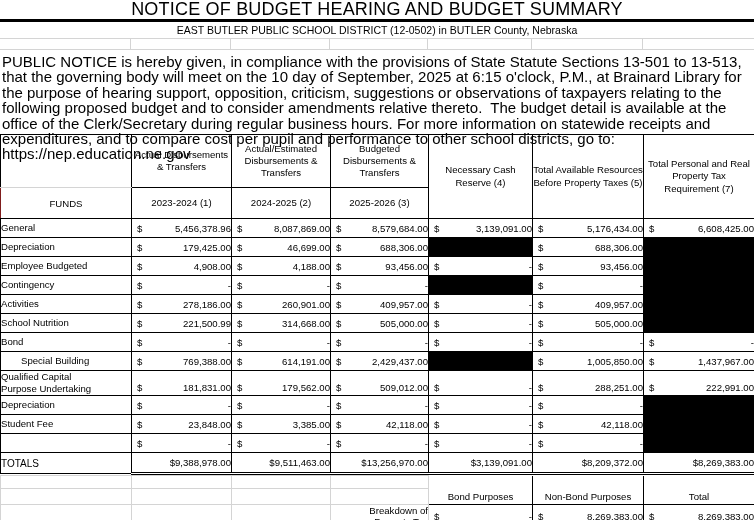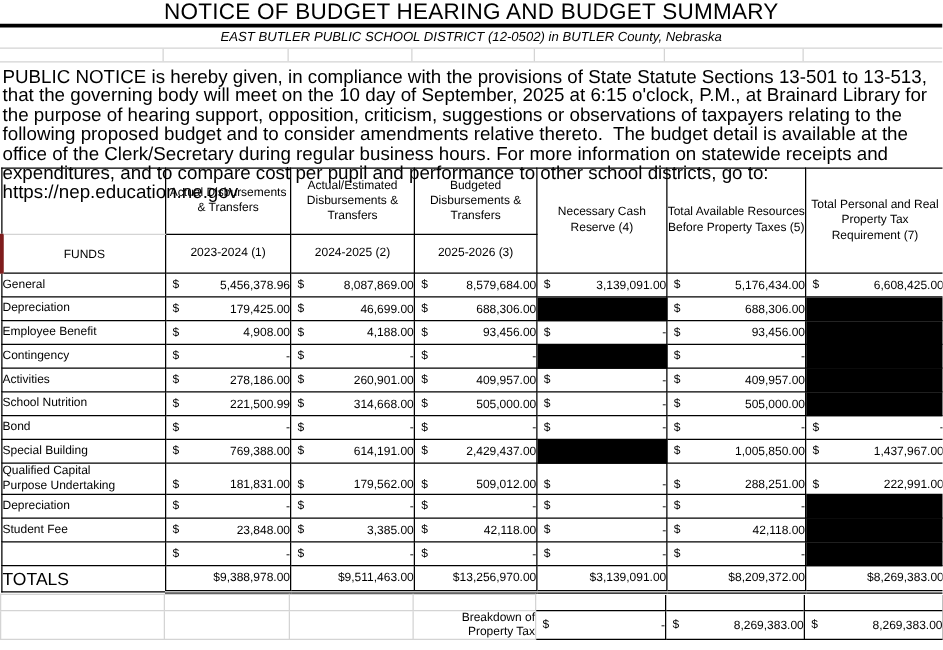--- a/index.html
+++ b/index.html
@@ -35,21 +35,20 @@
   .district-band {
     height: 16px;
     display: flex;
     align-items: center;
     justify-content: center;
     box-sizing: border-box;
   }
   .district-band .district-text {
     font-size: 10.5px;
     white-space: nowrap;
-    font-style: italic;
   }
 
   
   .grid-strip {
     height: 12px;
     display: flex;
     box-sizing: border-box;
     border-top: 1px solid #d4d4d4;
     border-bottom: 1px solid #d4d4d4;
   }
@@ -123,21 +122,21 @@
   }
   .hdr-fund-top {
     height: 53px;
     border-left: 1px solid #000;
     border-top: 1px solid #000;
     border-right: 1px solid #000;
     border-bottom: 1px solid #d4d4d4;
   }
   .hdr-fund-bottom {
     height: 31px;
-    border-left: 3px solid #7f1d1d;
+    border-left: 1px solid #7f1d1d;
     border-right: 1px solid #000;
     border-bottom: 1px solid #000;
     text-align: center;
     vertical-align: bottom;
     padding-bottom: 2px;
     padding-left: 10px;
   }
 
   
   tr.data-row td { height: 19px; }
@@ -173,21 +172,21 @@
   td.blackout {
     background: #000000;
     border: 1px solid #000;
   }
 
   
   tr.totals-row td { height: 21px; }
   td.totals-label {
     border: 1px solid #000;
     padding-left: 3px;
-    font-size: 14px;
+    font-size: 10px;
   }
   td.totals-money {
     border: 1px solid #000;
     border-bottom: 3px double #000;
     position: relative;
     padding: 0 6px 0 5px;
     text-align: right;
     white-space: nowrap;
   }
 
@@ -310,21 +309,21 @@
       <tr class="data-row">
         <td class="fund-name" style="white-space: pre-line;">Depreciation</td>
         <td class="money"><span class="dollar">$</span><span class="amt">179,425.00</span></td>
         <td class="money"><span class="dollar">$</span><span class="amt">46,699.00</span></td>
         <td class="money"><span class="dollar">$</span><span class="amt">688,306.00</span></td>
         <td class="blackout"></td>
         <td class="money"><span class="dollar">$</span><span class="amt">688,306.00</span></td>
         <td class="blackout"></td>
       </tr>
       <tr class="data-row">
-        <td class="fund-name" style="white-space: pre-line;">Employee Benefit</td>
+        <td class="fund-name" style="white-space: pre-line;">Employee Budgeted</td>
         <td class="money"><span class="dollar">$</span><span class="amt">4,908.00</span></td>
         <td class="money"><span class="dollar">$</span><span class="amt">4,188.00</span></td>
         <td class="money"><span class="dollar">$</span><span class="amt">93,456.00</span></td>
         <td class="money"><span class="dollar">$</span><span class="amt">-</span></td>
         <td class="money"><span class="dollar">$</span><span class="amt">93,456.00</span></td>
         <td class="blackout"></td>
       </tr>
       <tr class="data-row">
         <td class="fund-name" style="white-space: pre-line;">Contingency</td>
         <td class="money"><span class="dollar">$</span><span class="amt">-</span></td>
@@ -355,21 +354,21 @@
       <tr class="data-row">
         <td class="fund-name" style="white-space: pre-line;">Bond</td>
         <td class="money"><span class="dollar">$</span><span class="amt">-</span></td>
         <td class="money"><span class="dollar">$</span><span class="amt">-</span></td>
         <td class="money"><span class="dollar">$</span><span class="amt">-</span></td>
         <td class="money"><span class="dollar">$</span><span class="amt">-</span></td>
         <td class="money"><span class="dollar">$</span><span class="amt">-</span></td>
         <td class="money"><span class="dollar">$</span><span class="amt">-</span></td>
       </tr>
       <tr class="data-row">
-        <td class="fund-name" style="white-space: pre-line;">Special Building</td>
+        <td class="fund-name" style="white-space: pre-line; padding-left: 20px;">Special Building</td>
         <td class="money"><span class="dollar">$</span><span class="amt">769,388.00</span></td>
         <td class="money"><span class="dollar">$</span><span class="amt">614,191.00</span></td>
         <td class="money"><span class="dollar">$</span><span class="amt">2,429,437.00</span></td>
         <td class="blackout"></td>
         <td class="money"><span class="dollar">$</span><span class="amt">1,005,850.00</span></td>
         <td class="money"><span class="dollar">$</span><span class="amt">1,437,967.00</span></td>
       </tr>
       <tr class="data-row tall">
         <td class="fund-name two-line" style="white-space: pre-line;">Qualified Capital
 Purpose Undertaking</td>
@@ -434,20 +433,29 @@
   <tbody>
     <tr class="spacer-row">
       <td></td>
       <td></td>
       <td></td>
       <td></td>
       <td class="bp-head"></td>
       <td class="bp-head"></td>
       <td class="bp-head"></td>
     </tr>
+    <tr class="label-row">
+      <td></td>
+      <td></td>
+      <td></td>
+      <td></td>
+      <td class="bp-head">Bond Purposes</td>
+      <td class="bp-head">Non-Bond Purposes</td>
+      <td class="bp-head">Total</td>
+    </tr>
     <tr class="value-row">
       <td></td>
       <td></td>
       <td></td>
       <td class="breakdown-label">Breakdown of Property Tax</td>
       <td class="bp-money"><span class="dollar">$</span><span>-</span></td>
       <td class="bp-money"><span class="dollar">$</span><span>8,269,383.00</span></td>
       <td class="bp-money"><span class="dollar">$</span><span>8,269,383.00</span></td>
     </tr>
 

